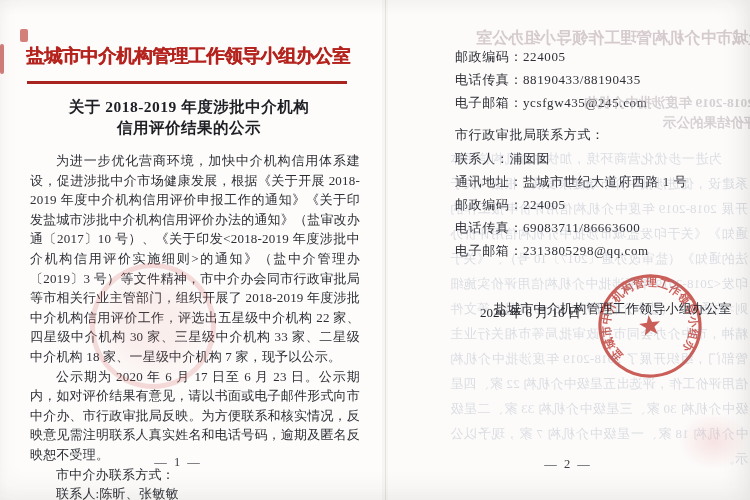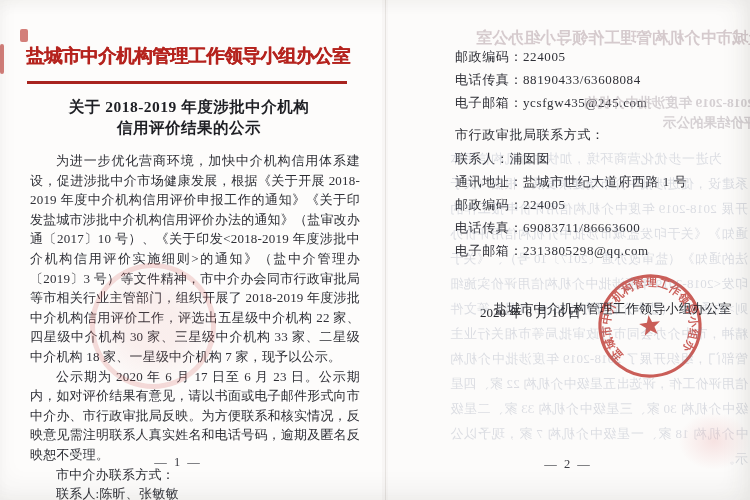--- a/index.html
+++ b/index.html
@@ -82,21 +82,21 @@
     <p class="para">公示期为 2020 年 6 月 17 日至 6 月 23 日。公示期内，如对评价结果有意见，请以书面或电子邮件形式向市中介办、市行政审批局反映。为方便联系和核实情况，反映意见需注明联系人真实姓名和电话号码，逾期及匿名反映恕不受理。</p>
     <p class="para">市中介办联系方式：</p>
     <p class="para">联系人:陈昕、张敏敏</p>
   </div>
 
   <div id="bleed-ring"></div>
 
   <div class="page-num" id="pn-1">— 1 —</div>
 
   <div class="r-line" style="top:48px">邮政编码：224005</div>
-  <div class="r-line" style="top:71px">电话传真：88190433/63608084</div>
+  <div class="r-line" style="top:71px">电话传真：88190433/88190435</div>
   <div class="r-line" style="top:94px">电子邮箱：ycsfgw435@245.com</div>
 
   <div class="r-line" style="top:126px">市行政审批局联系方式：</div>
   <div class="r-line" style="top:150px">联系人：浦囡囡</div>
   <div class="r-line" style="top:173px">通讯地址：盐城市世纪大道府西路 1 号</div>
   <div class="r-line" style="top:196px">邮政编码：224005</div>
   <div class="r-line" style="top:219px">电话传真：69083711/86663600</div>
   <div class="r-line" style="top:242px">电子邮箱：2313805298@qq.com</div>
 
   <div class="sig-org">盐城市中介机构管理工作领导小组办公室</div>

